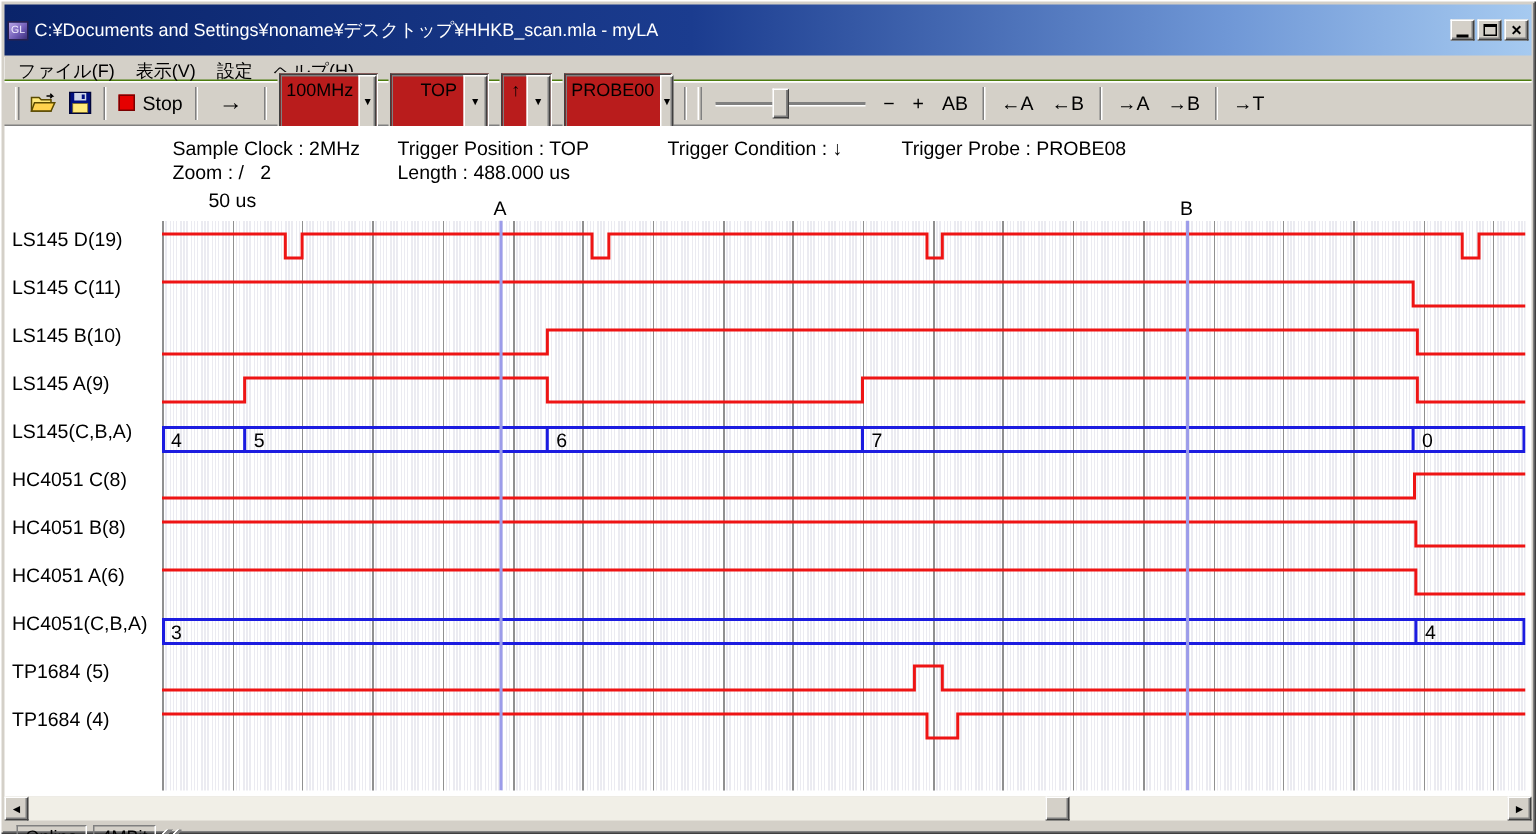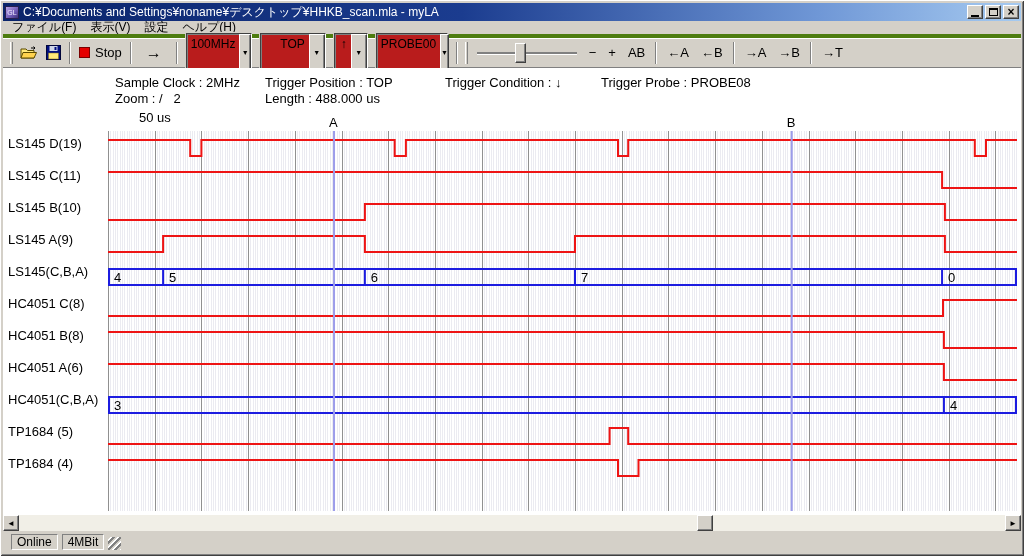--- a/index.html
+++ b/index.html
@@ -9,39 +9,39 @@
   .window {
     position:relative; width:1024px; height:556px; background:#d4d0c8;
     padding:3px;
     box-shadow: inset 1px 1px 0 #ffffff, inset -1px -1px 0 #404040,
                 inset 2px 2px 0 #d4d0c8, inset -2px -2px 0 #808080;
     overflow:hidden;
   }
 
   
   .titlebar {
-    height:18px; display:flex; align-items:center; padding:0 2px;
+    height:34px; display:flex; align-items:center; padding:0 2px;
     background:linear-gradient(to right,#0a246a 0%,#1b3c8f 45%,#6f97d6 80%,#a6caf0 100%);
   }
   .titlebar .app-icon { width:14px; height:13px; margin-right:4px; flex:0 0 auto;
     background:linear-gradient(135deg,#b9a6e8 0%,#6f5bb5 60%,#3c2f7a 100%);
     border:1px solid #262050; display:flex; align-items:center; justify-content:center;
     color:#f0ecff; font-size:7px; line-height:7px; }
   .titlebar .title-text { color:#ffffff; font-size:12px; white-space:nowrap; overflow:hidden; flex:1 1 auto; }
   .winbtn { width:16px; height:14px; margin-left:2px; flex:0 0 auto; background:#d4d0c8;
     border:1px solid; border-color:#ffffff #404040 #404040 #ffffff;
     box-shadow: inset -1px -1px 0 #808080;
     display:flex; align-items:center; justify-content:center; }
   .winbtn .glyph-min { width:8px; height:2px; background:#000; margin-top:7px; }
   .winbtn .glyph-max { width:9px; height:8px; border:1px solid #000; border-top-width:2px; }
   .winbtn .glyph-close { font-size:12px; font-weight:bold; line-height:10px; color:#000; }
 
   
-  .menubar { height:17px; display:flex; align-items:center; padding-left:2px;
-    border-bottom:4px solid #4d7c0f; box-shadow:0 1px 0 #ffffff; }
+  .menubar { height:17px; display:flex; padding-left:2px;
+    border-bottom:1px solid #4d7c0f; box-shadow:0 1px 0 #ffffff; }
   .menu-item { padding:2px 7px 3px 7px; font-size:12px; color:#000; }
 
   
   .toolbar { height:30px; display:flex; align-items:center; padding-left:4px;
     border-bottom:1px solid #808080; box-shadow:inset 0 1px 0 #ffffff; position:relative; }
   .tb-grip { width:3px; height:22px; margin:0 3px; border-left:1px solid #ffffff; border-right:1px solid #808080; }
   .tb-sep { width:2px; height:22px; margin:0 4px; border-left:1px solid #808080; border-right:1px solid #ffffff; }
   .tb-btn { height:24px; display:flex; align-items:center; justify-content:center;
     padding:0 4px; color:#000; font-size:13px; }
   .tb-btn svg { display:block; }

